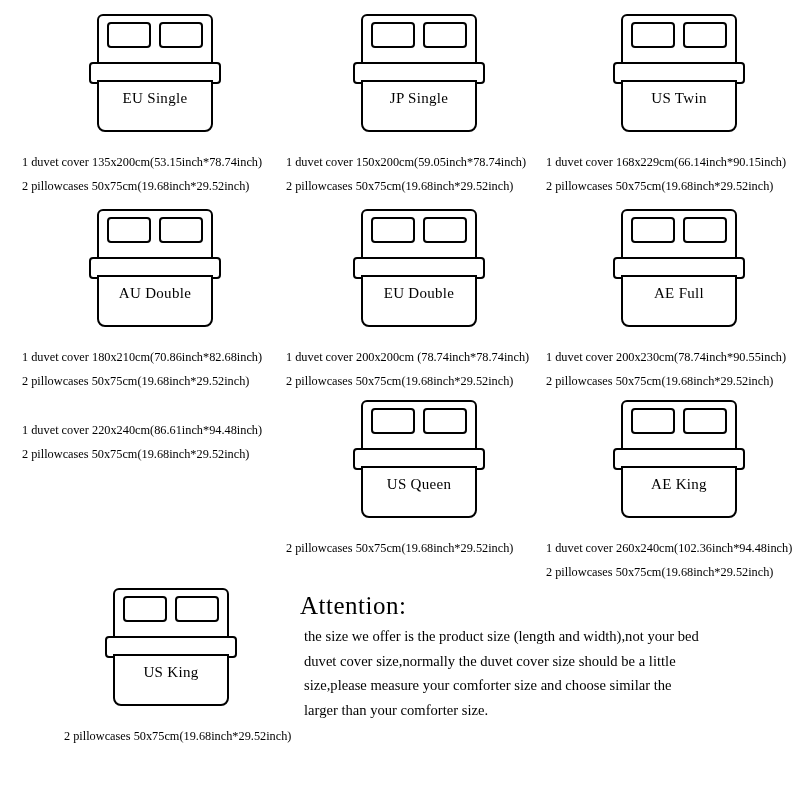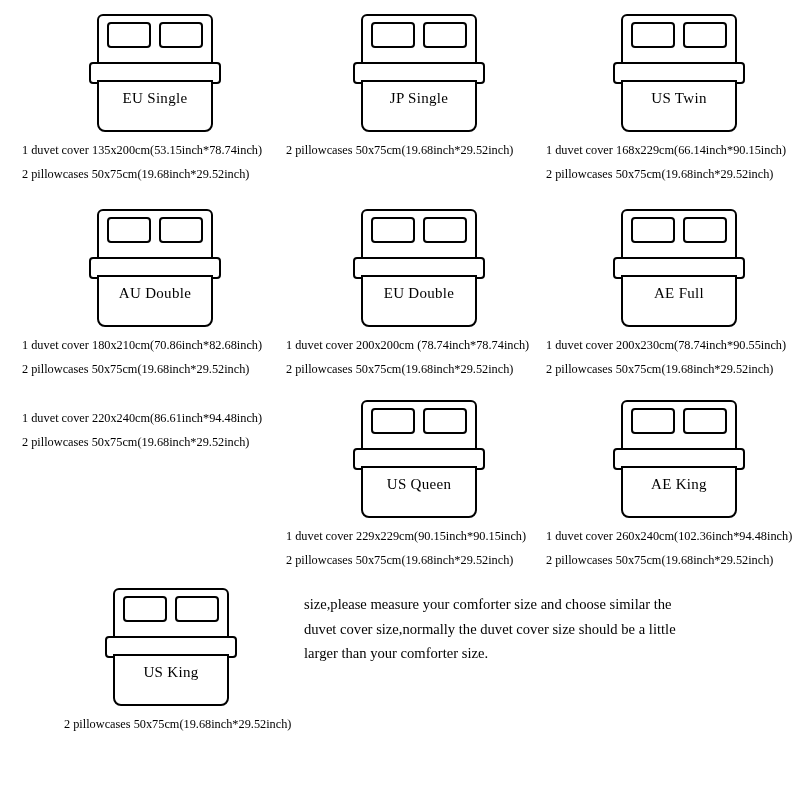--- a/index.html
+++ b/index.html
@@ -94,21 +94,21 @@
     left: 0;
     top: 76px;
     width: 132px;
     text-align: center;
     font-size: 15px;
     font-family: "Liberation Serif", serif;
     color: #000;
     letter-spacing: 0.3px;
   }
   .lines {
-    margin-top: 6px;
+    margin-top: 18px;
     padding-left: 0;
   }
   .line {
     font-size: 12.3px;
     line-height: 24px;
     white-space: nowrap;
     font-family: "Liberation Serif", serif;
   }
   
   .attention {
@@ -159,20 +159,21 @@
         <div class="bed">
           <div class="headboard"></div>
           <div class="pillow left"></div>
           <div class="pillow right"></div>
           <div class="mattress"></div>
           <div class="base"></div>
           <div class="label">JP Single</div>
         </div>
       </div>
       <div class="lines">
+        <div class="line">1 duvet cover 150x200cm(59.05inch*78.74inch)</div>
         <div class="line">2 pillowcases 50x75cm(19.68inch*29.52inch)</div>
       </div>
     </div>
 
     <div class="cell" style="left:546px; top:14px;">
       <div class="bed-wrap">
         <div class="bed">
           <div class="headboard"></div>
           <div class="pillow left"></div>
           <div class="pillow right"></div>
@@ -250,21 +251,20 @@
         <div class="bed">
           <div class="headboard"></div>
           <div class="pillow left"></div>
           <div class="pillow right"></div>
           <div class="mattress"></div>
           <div class="base"></div>
           <div class="label">US Queen</div>
         </div>
       </div>
       <div class="lines">
-        <div class="line">1 duvet cover 229x229cm(90.15inch*90.15inch)</div>
         <div class="line">2 pillowcases 50x75cm(19.68inch*29.52inch)</div>
       </div>
     </div>
 
     <div class="cell" style="left:546px; top:400px;">
       <div class="bed-wrap">
         <div class="bed">
           <div class="headboard"></div>
           <div class="pillow left"></div>
           <div class="pillow right"></div>
@@ -291,19 +291,21 @@
         </div>
       </div>
       <div class="lines" style="padding-left:26px;">
         <div class="line">2 pillowcases 50x75cm(19.68inch*29.52inch)</div>
       </div>
     </div>
 
   </div>
 
   <div class="attention">
+    <div class="attention-title">Attention:</div>
     <div class="attention-body">
+      <div>the size we offer is the product size (length and width),not your bed</div>
+      <div>duvet cover size,normally the duvet cover size should be a little</div>
       <div>size,please measure your comforter size and choose similar the</div>
-      <div>duvet cover size,normally the duvet cover size should be a little</div>
       <div>larger than your comforter size.</div>
     </div>
   </div>
 </div>
 
 </body></html>

